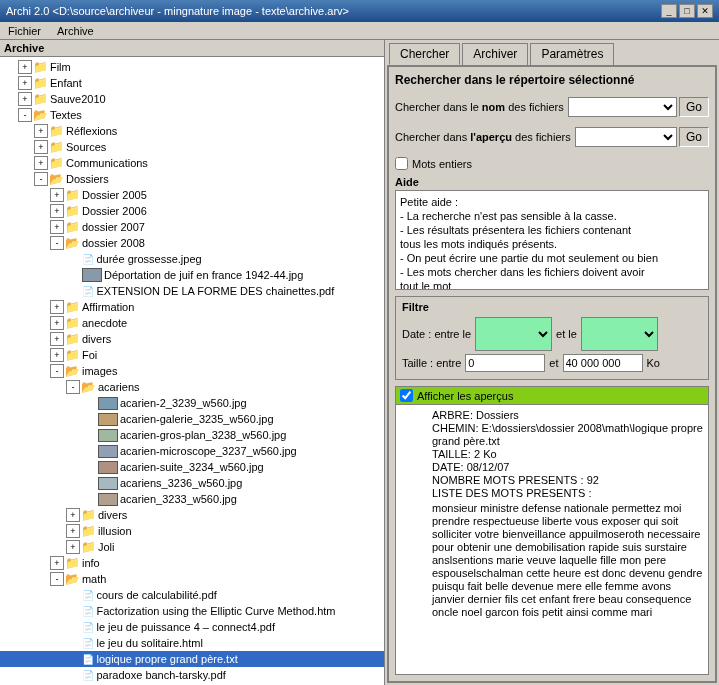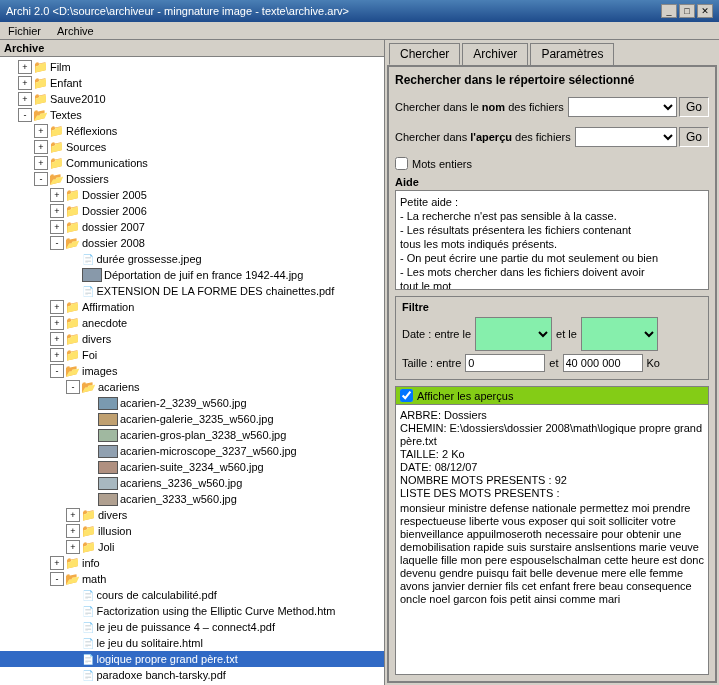--- a/index.html
+++ b/index.html
@@ -230,20 +230,21 @@
       background: #84cc16; border-bottom: 1px solid #808080;
     }
     
     .result-content {
       flex: 1;
       padding: 4px;
       font-size: 10px;
       line-height: 13px;
       overflow-y: auto;
       background: white;
+      margin-left: 32px;
     }
     
     
     ::-webkit-scrollbar { width: 14px; height: 14px; }
     ::-webkit-scrollbar-track { background: #d4d0c8; }
     ::-webkit-scrollbar-thumb { background: #a0a0a0; border: 1px solid #808080; }
     ::-webkit-scrollbar-button { background: #d4d0c8; border: 1px solid #808080; height: 14px; width: 14px; }
   </style>
 </head>
 <body>

